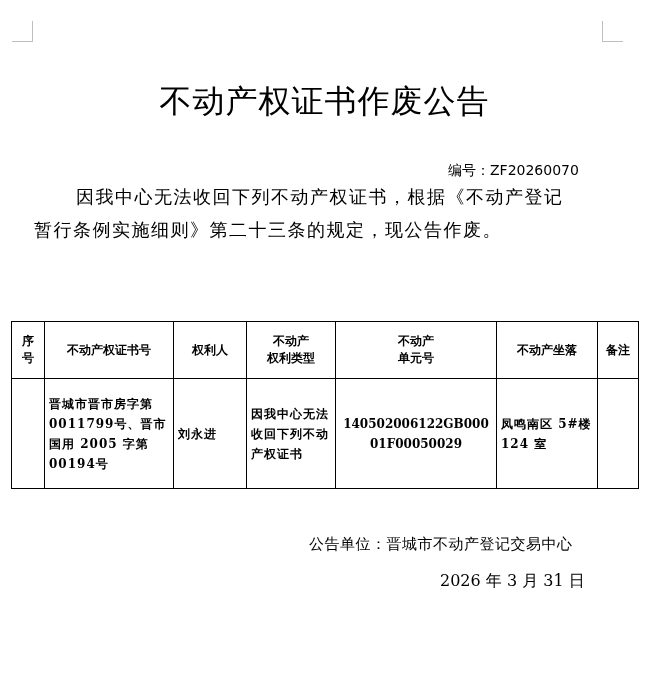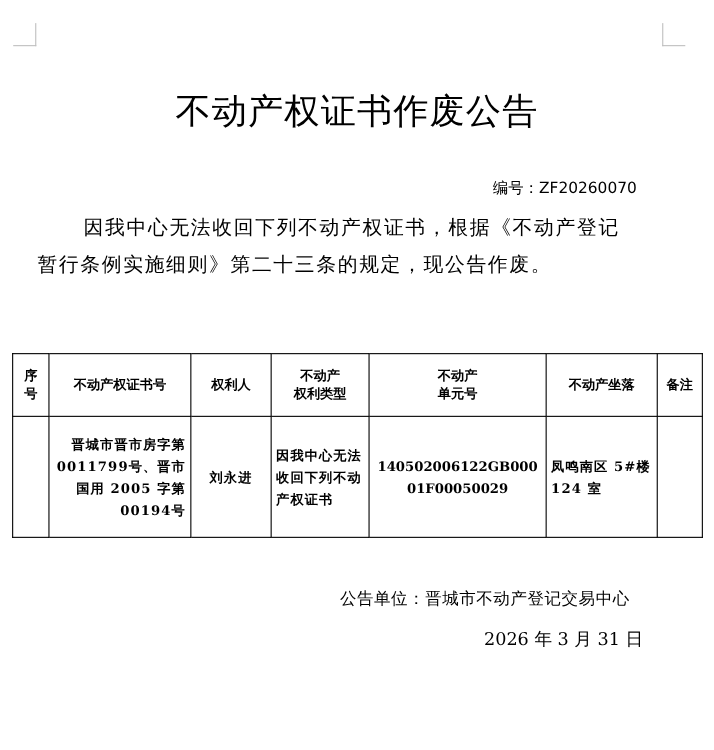--- a/index.html
+++ b/index.html
@@ -46,21 +46,21 @@
     .doc-number {
       position: absolute;
       left: 448px;
       top: 162px;
       font-size: 14px;
       font-family: "DejaVu Sans", sans-serif;
     }
     .body-text {
       position: absolute;
       left: 34px;
-      top: 191px;
+      top: 180px;
       width: 580px;
       font-size: 18px;
       line-height: 33px;
       letter-spacing: 1.5px;
       font-family: "DejaVu Sans", sans-serif;
     }
     .body-text .line1 {
       padding-left: 42px;
       display: block;
       white-space: nowrap;
@@ -93,22 +93,22 @@
       height: 109px;
       line-height: 20px;
     }
     .col-seq { width: 24px; }
     .col-certno { width: 120px; margin-left: 36px; }
     .col-holder { width: 64px; }
     .col-type { width: 80px; }
     .col-unit { width: 152px; }
     .col-loc { width: 92px; }
     .col-remark { width: 32px; }
-    td.c-certno { text-align: right; letter-spacing: 1px; }
-    td.c-holder { text-align: center; letter-spacing: 1px; margin-top: 31px; }
+    td.c-certno { text-align: left; letter-spacing: 1px; }
+    td.c-holder { text-align: left; letter-spacing: 1px; margin-top: 31px; }
     td.c-type { text-align: left; letter-spacing: 1px; }
     td.c-unit { text-align: center; word-break: break-all; }
     td.c-loc { text-align: left; letter-spacing: 1px; }
     .footer-org {
       position: absolute;
       left: 309px;
       top: 535px;
       font-size: 15px;
       font-family: "DejaVu Sans", sans-serif;
       letter-spacing: 0.5px;

